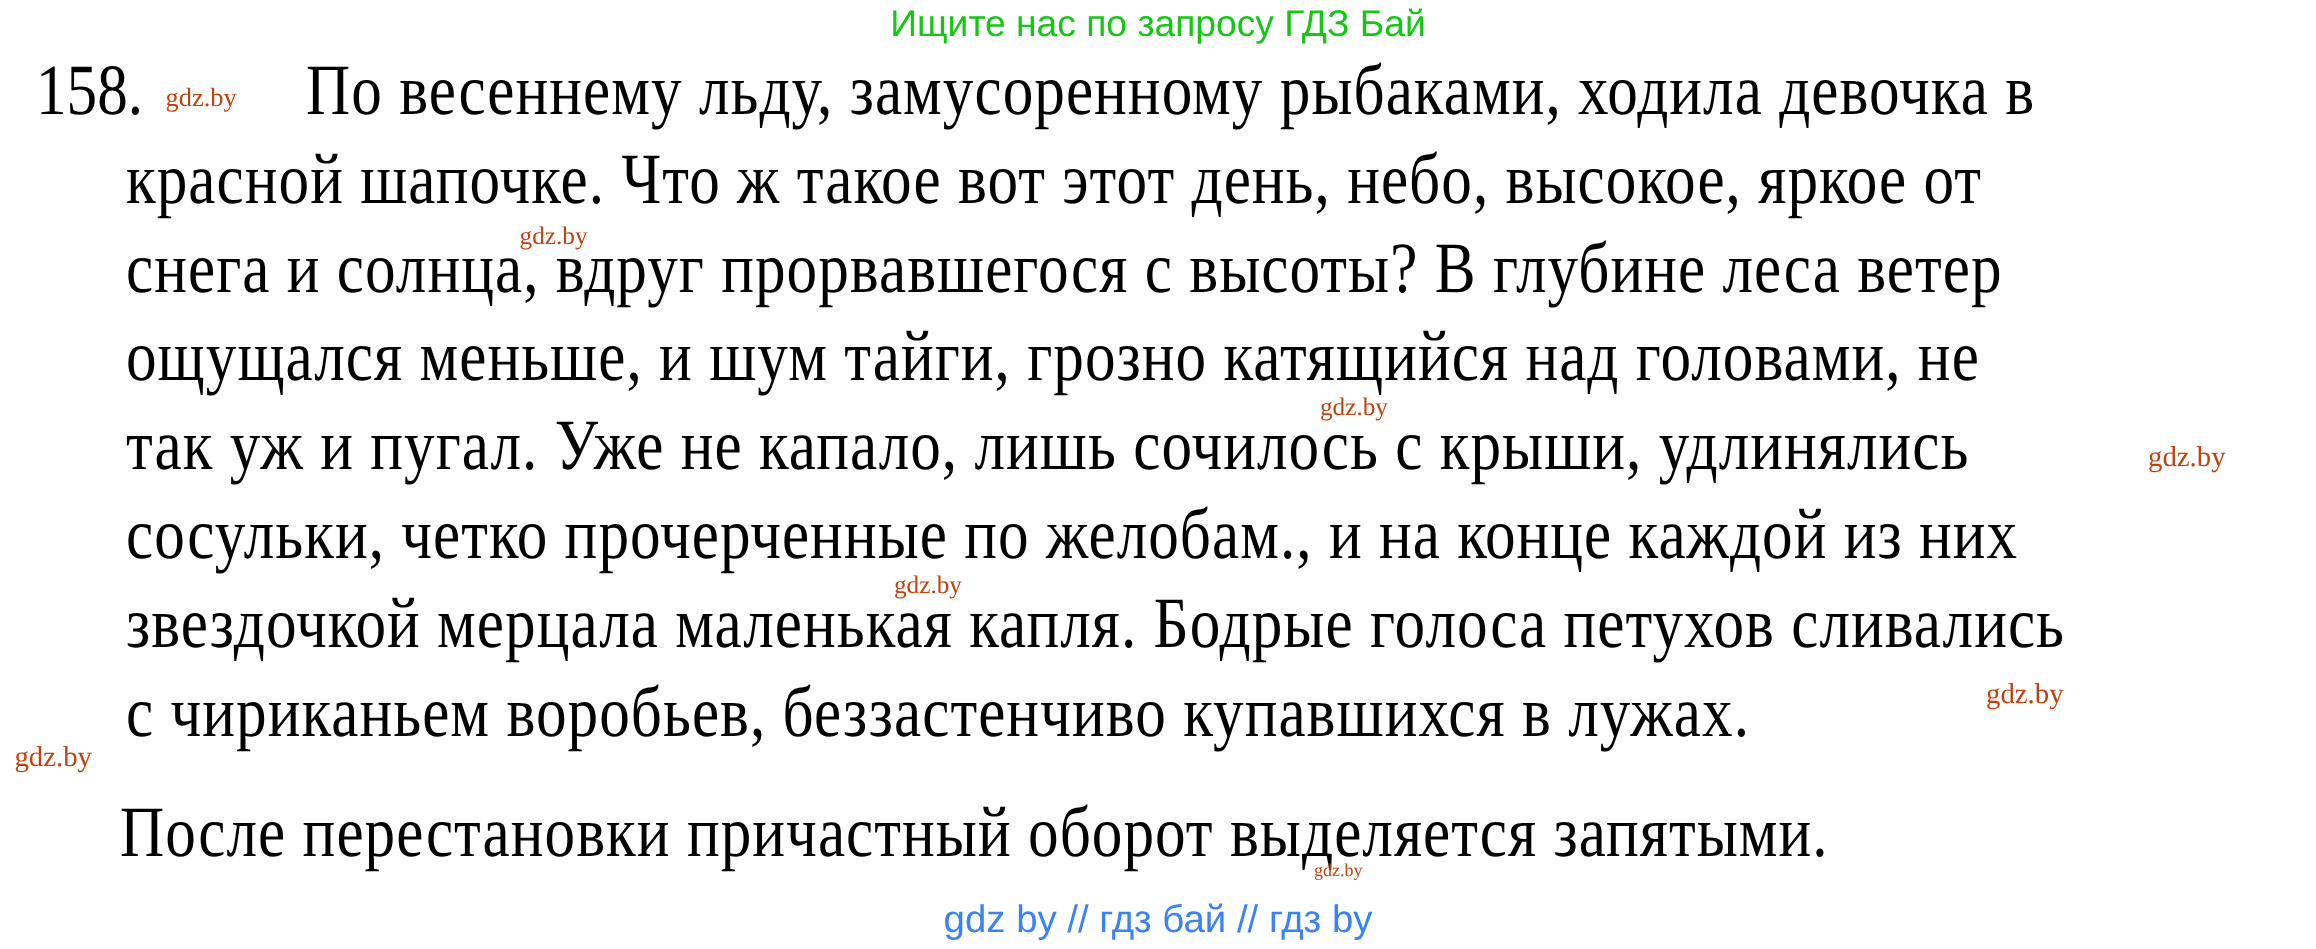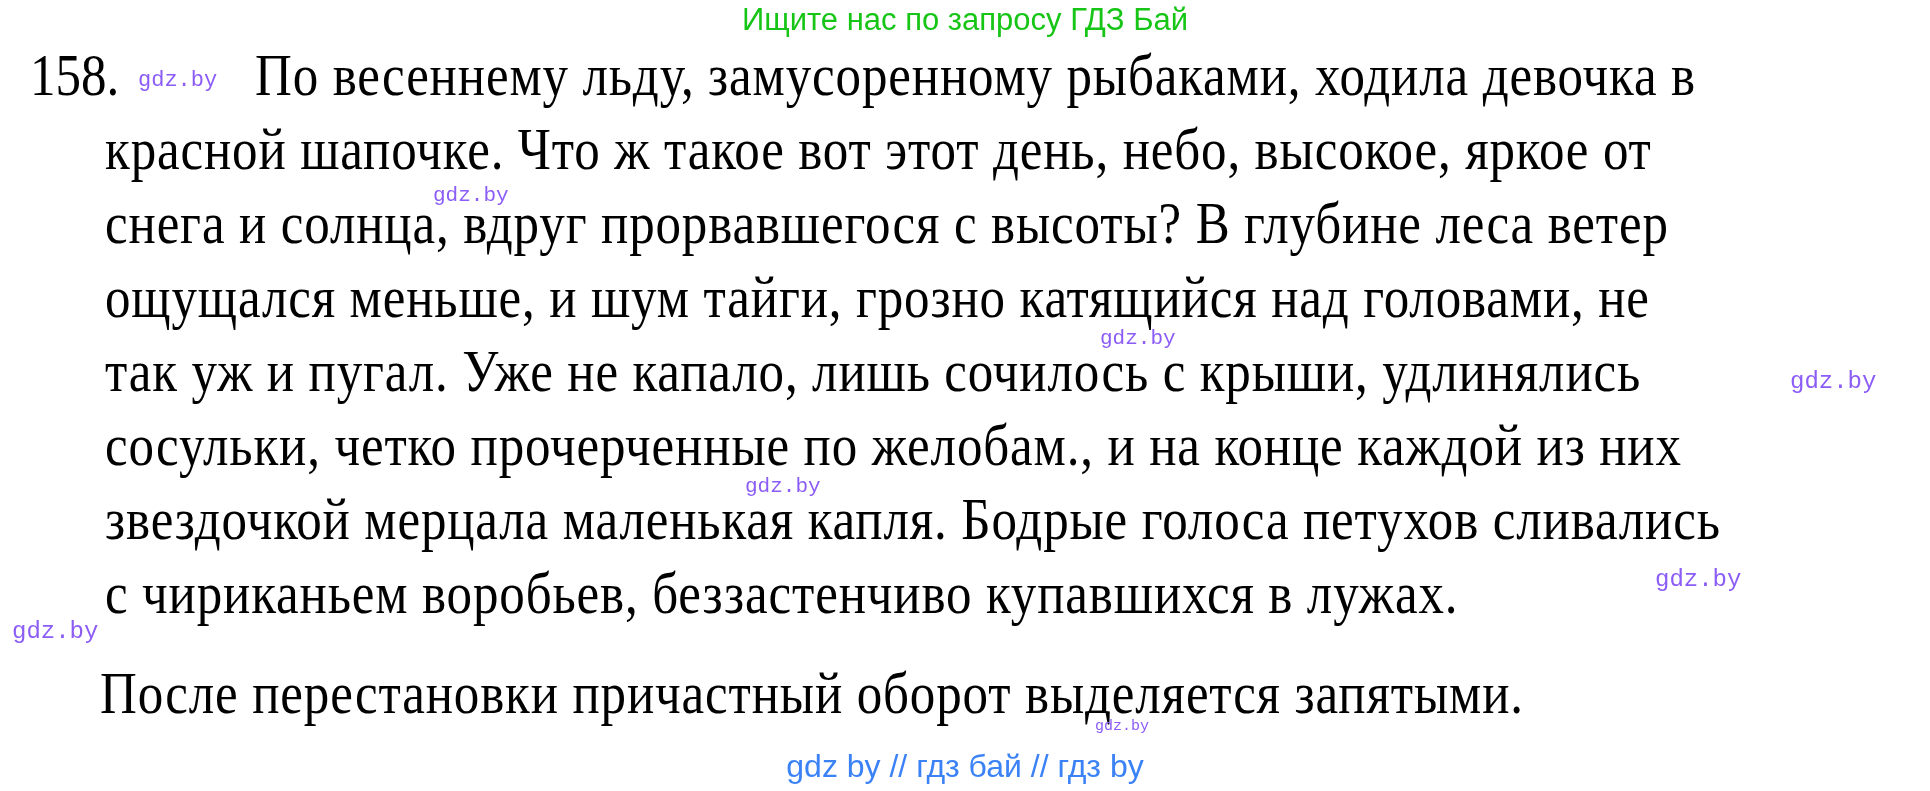--- a/index.html
+++ b/index.html
@@ -42,22 +42,22 @@
     position: absolute;
     font-size: 60px;
     line-height: 1;
     transform: scaleX(0.85);
     transform-origin: 0 0;
     letter-spacing: 1px;
     white-space: nowrap;
   }
   .wm {
     position: absolute;
-    font-family: Liberation Mono, monospace;
-    color: #8b5cf6;
+    font-family: Liberation Serif, serif;
+    color: #c2410c;
     white-space: nowrap;
   }
   .footer-tags {
     position: absolute;
     top: 748px;
     left: 50%;
     transform: translateX(-50%);
     font-family: "Liberation Sans", sans-serif;
     font-size: 32px;
     color: #3b82f6;

